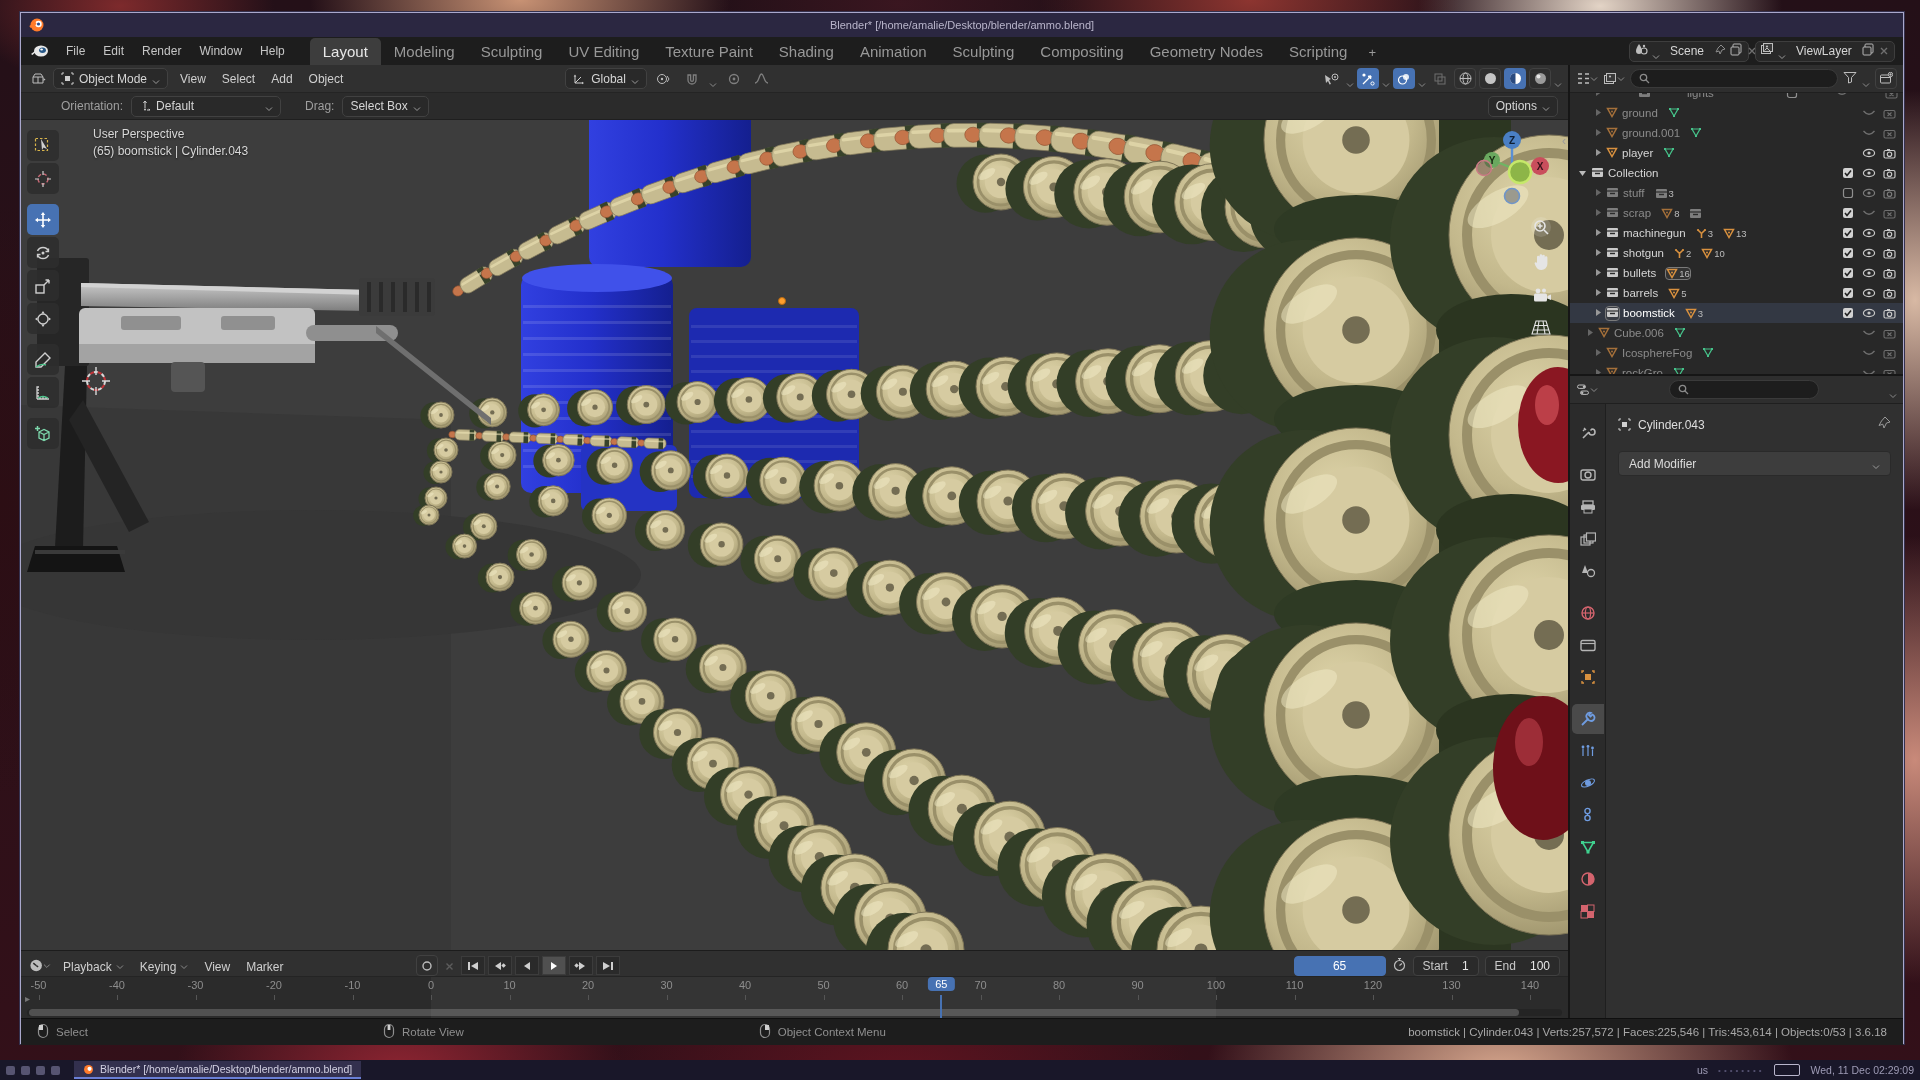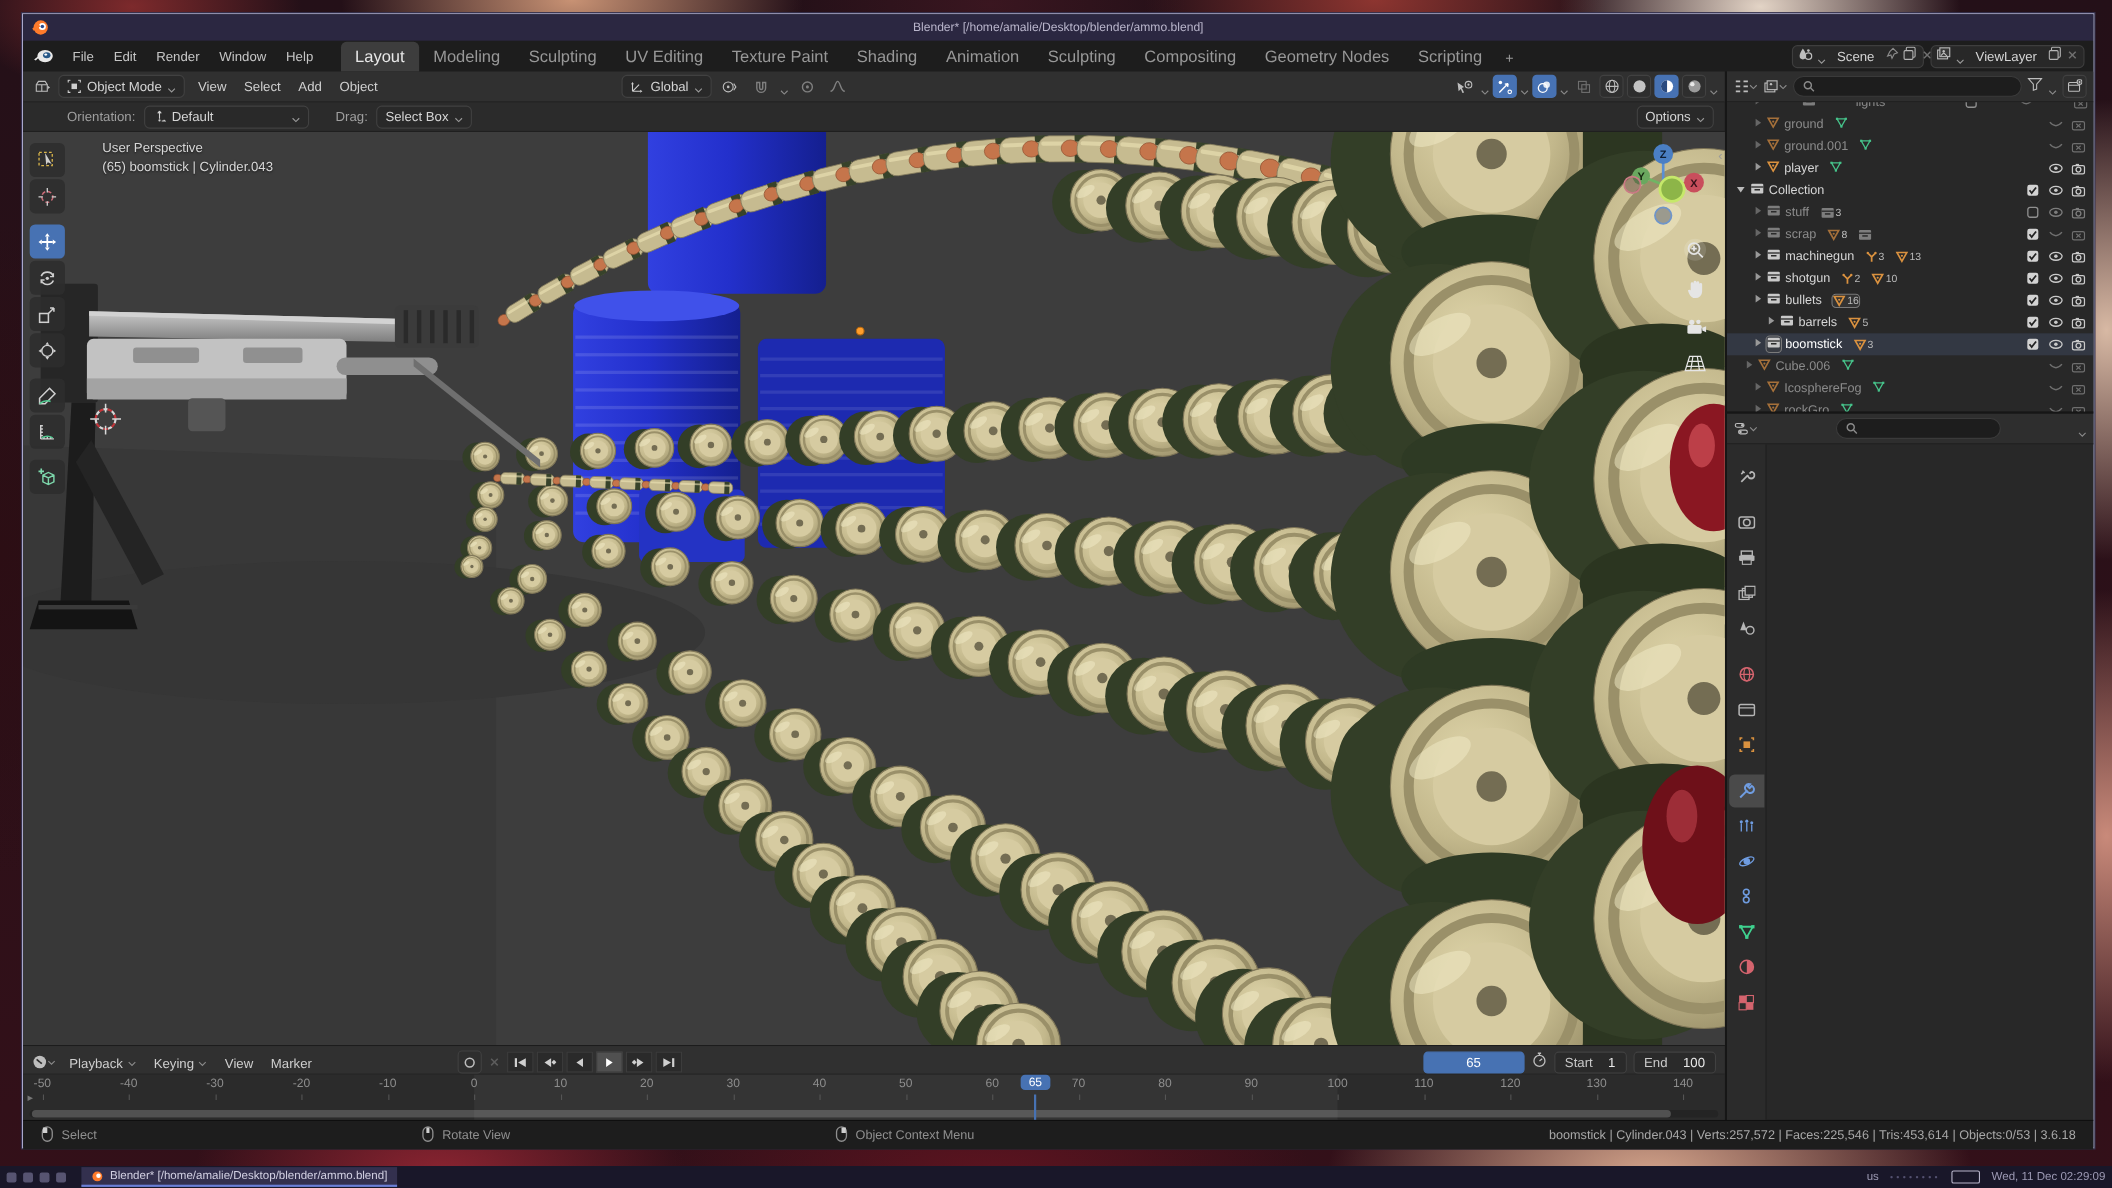--- a/index.html
+++ b/index.html
@@ -1993,21 +1993,21 @@
                 </svg>
               </span>
               <span class="ol-tg">
                 <svg width="13" height="11" viewBox="0 0 13 11">
                   <rect x="1" y="2.5" width="11" height="7.5" rx="1.5" fill="none" stroke="#c9c9c9" stroke-width="1.2"></rect>
                   <circle cx="6.5" cy="6.2" r="2.2" fill="none" stroke="#c9c9c9" stroke-width="1.2"></circle>
                   <rect x="4" y="1" width="3" height="1.8" fill="#c9c9c9"></rect>
                 </svg>
               </span>
             </div>
-            <div class="ol-row" style="padding-left: 36px;">
+            <div class="ol-row" style="padding-left: 24px;">
               <span><svg width="8" height="9" viewBox="0 0 8 9">
                   <path d="M2 1 L7 4.5 L2 8Z" fill="#999"></path>
                 </svg></span>
               <span class=""><svg width="13" height="11" viewBox="0 0 13 11">
                   <rect x="1" y="1" width="11" height="9" rx="1" fill="#c9c9c9"></rect>
                   <rect x="1" y="3.4" width="11" height="1.2" fill="#2b2b2b"></rect>
                   <rect x="4" y="5.8" width="5" height="1.4" fill="#2b2b2b"></rect>
                 </svg></span>
               <span class="ol-label">barrels</span>
               <span class="ol-count">
@@ -2291,20 +2291,38 @@
               </div>
               <div class="ptab">
                 <svg width="15" height="15" viewBox="0 0 15 15">
                   <rect x="1" y="1" width="6.5" height="6.5" fill="#d4646e"></rect>
                   <rect x="7.5" y="7.5" width="6.5" height="6.5" fill="#d4646e"></rect>
                   <rect x="7.5" y="1" width="6.5" height="6.5" fill="none" stroke="#d4646e"></rect>
                   <rect x="1" y="7.5" width="6.5" height="6.5" fill="none" stroke="#d4646e"></rect>
                 </svg>
               </div>
             </div>
+          <div class="prop-main">
+            <div class="breadcrumb">
+              <svg width="13" height="13" viewBox="0 0 13 13">
+                  <path d="M1 3 V1 H3 M10 1 H12 V3 M12 10 V12 H10 M3 12 H1 V10" stroke="#cfcfcf" fill="none"></path>
+                  <rect x="4" y="4" width="5" height="5" fill="#cfcfcf"></rect>
+                </svg>
+              <span>Cylinder.043</span>
+              <span class="bc-pin"><svg width="14" height="14" viewBox="0 0 14 14">
+                    <path d="M8 1 L13 6 L9.5 7 L7 12 L5.8 8.2 L2 9.5 L4.5 5 Z" fill="none" stroke="#9a9a9a"></path>
+                  </svg></span>
+            </div>
+            <div class="addmod">
+              <span>Add Modifier</span>
+              <span class="chv"><svg width="8" height="8" viewBox="0 0 8 8">
+                    <path d="M1 2.5 L4 5.5 L7 2.5" stroke="#9a9a9a" fill="none"></path>
+                  </svg></span>
+            </div>
+          </div>
         </div>
       </div>
     </div>
 
     <div class="statusbar" id="statusbar">
       <div class="hint" style="margin-right: 295px;">
           <span><svg width="12" height="16" viewBox="0 0 12 16">
               <rect x="1.5" y="1.5" width="9" height="13" rx="4.5" fill="none" stroke="#8f8f8f" stroke-width="1.2"></rect>
               <path d="M2 2 h4 v5 h-4Z" fill="#cfcfcf"></path>
             </svg></span>

